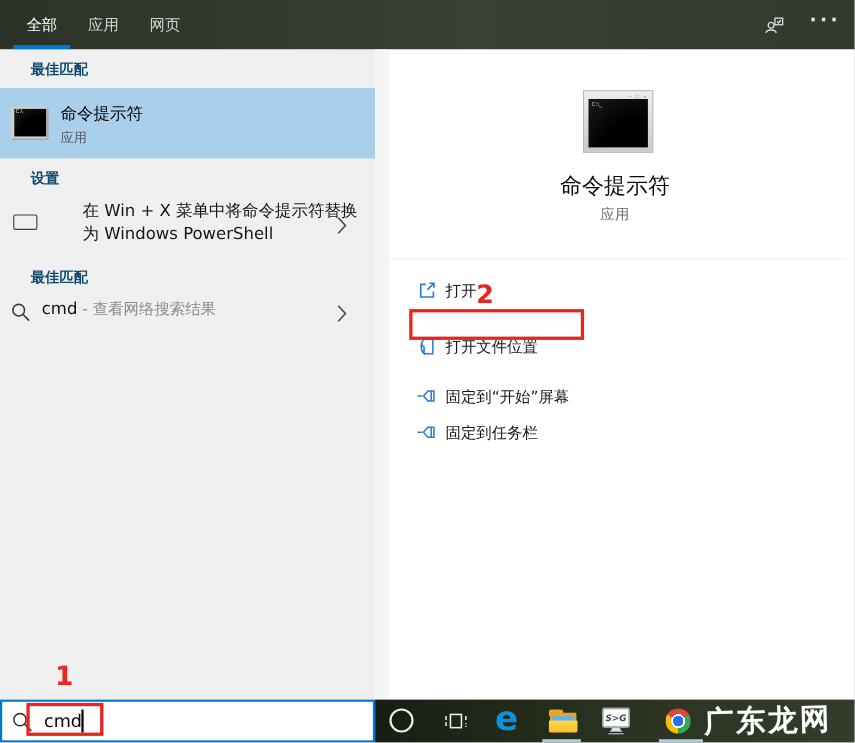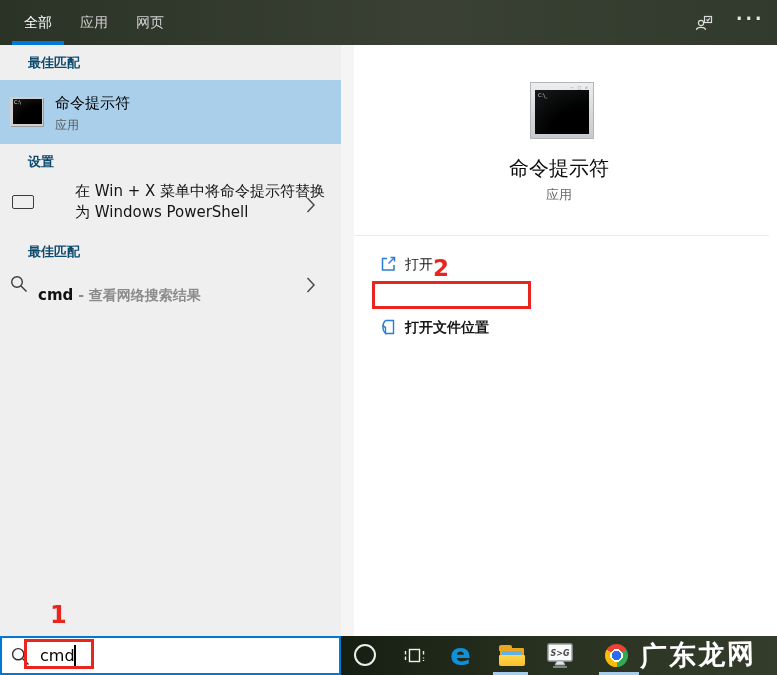--- a/index.html
+++ b/index.html
@@ -36,21 +36,21 @@
   .best-sub { position:absolute; left:55px; top:37px; font-size:12px; color:#5a5a5a; }
 
   
   .settings-item { position:absolute; left:0; top:132px; width:341px; height:60px; }
   .win-rect-icon { position:absolute; left:12px; top:18px; width:22px; height:14px;
                    border:1.5px solid #3c3c3c; border-radius:2px; }
   .settings-text { position:absolute; left:43px; top:4px; width:254px; font-size:15px; line-height:21px; color:#151515;margin-left:32px; }
 
   
   .web-item { position:absolute; left:0; top:222px; width:341px; height:36px; }
-  .web-text { position:absolute; left:38px; top:19px; font-size:15px; color:#111;font-weight:bold; }
+  .web-text { position:absolute; left:38px; top:4px; font-size:15px; color:#111; }
   .web-suffix { font-size:14px; color:#8b8b8b; }
 
   .chev { position:absolute; left:306px; }
 
   
   .cmd-icon-lg { position:absolute; left:189px; top:37px; width:64px; height:57px;
                  background:linear-gradient(#eceef0,#c6cacd); border:1px solid #b2b6ba; }
   .cmd-icon-lg .btns { position:absolute; right:4px; top:2px; font-size:4px; color:#7d848a; letter-spacing:1px; }
   .cmd-icon-lg .scr { position:absolute; left:4px; top:7px; right:4px; bottom:4px;
                  background:radial-gradient(circle at 90% 130%, #000 52%, #181a1b 100%); }
@@ -180,31 +180,51 @@
         <svg width="20" height="20" viewBox="0 0 20 20" fill="none" stroke="#2b7cd3" stroke-width="1.5">
           <path d="M9 4.5 H4.5 V16 H16 V11"></path>
           <path d="M10.5 9.5 L16.5 3.5"></path>
           <path d="M12.5 3.5 H16.5 V7.5"></path>
         </svg>
       </div>
       <div class="a-label">打开</div>
     </div>
 
 
-    <div class="action-row" style="top:268px;font-weight:bold;">
+    <div class="action-row" style="top:256px;">
       <div class="a-icon">
         <svg width="20" height="20" viewBox="0 0 20 20" fill="none" stroke="#2b7cd3" stroke-width="1.4">
           <path d="M7.5 3.5 H15.5 V16.5 H7.5"></path>
           <path d="M7.5 3.5 C4.5 6 4.5 9 7.5 10.5 V16.5 C4.5 14 3.5 7 7.5 3.5 Z"></path>
         </svg>
       </div>
       <div class="a-label">打开文件位置</div>
     </div>
 
-
+    <div class="action-row" style="top:301px;">
+      <div class="a-icon">
+        <svg width="20" height="20" viewBox="0 0 20 20" fill="none" stroke="#2b7cd3" stroke-width="1.4">
+          <line x1="1.5" y1="10" x2="6" y2="10"></line>
+          <path d="M7 10 L11 5.5 H16.5 V14.5 H11 Z"></path>
+          <line x1="14" y1="5.5" x2="14" y2="14.5"></line>
+        </svg>
+      </div>
+      <div class="a-label">固定到“开始”屏幕</div>
+    </div>
+
+    <div class="action-row" style="top:334px;">
+      <div class="a-icon">
+        <svg width="20" height="20" viewBox="0 0 20 20" fill="none" stroke="#2b7cd3" stroke-width="1.4">
+          <line x1="1.5" y1="10" x2="6" y2="10"></line>
+          <path d="M7 10 L11 5.5 H16.5 V14.5 H11 Z"></path>
+          <line x1="14" y1="5.5" x2="14" y2="14.5"></line>
+        </svg>
+      </div>
+      <div class="a-label">固定到任务栏</div>
+    </div>
   </div>
 
   <div class="anno-num" style="left:433px; top:255px; font-size:23px;">2</div>
   <div class="anno-box" style="left:372px; top:281px; width:159px; height:28px;"></div>
 
   <div class="anno-num" style="left:50px; top:601px; font-size:24px;">1</div>
   <div class="anno-box" style="left:24px; top:639px; width:70px; height:30px;"></div>
 
   <div class="search-bar">
     <div style="position:absolute; left:9px; top:9px;">

